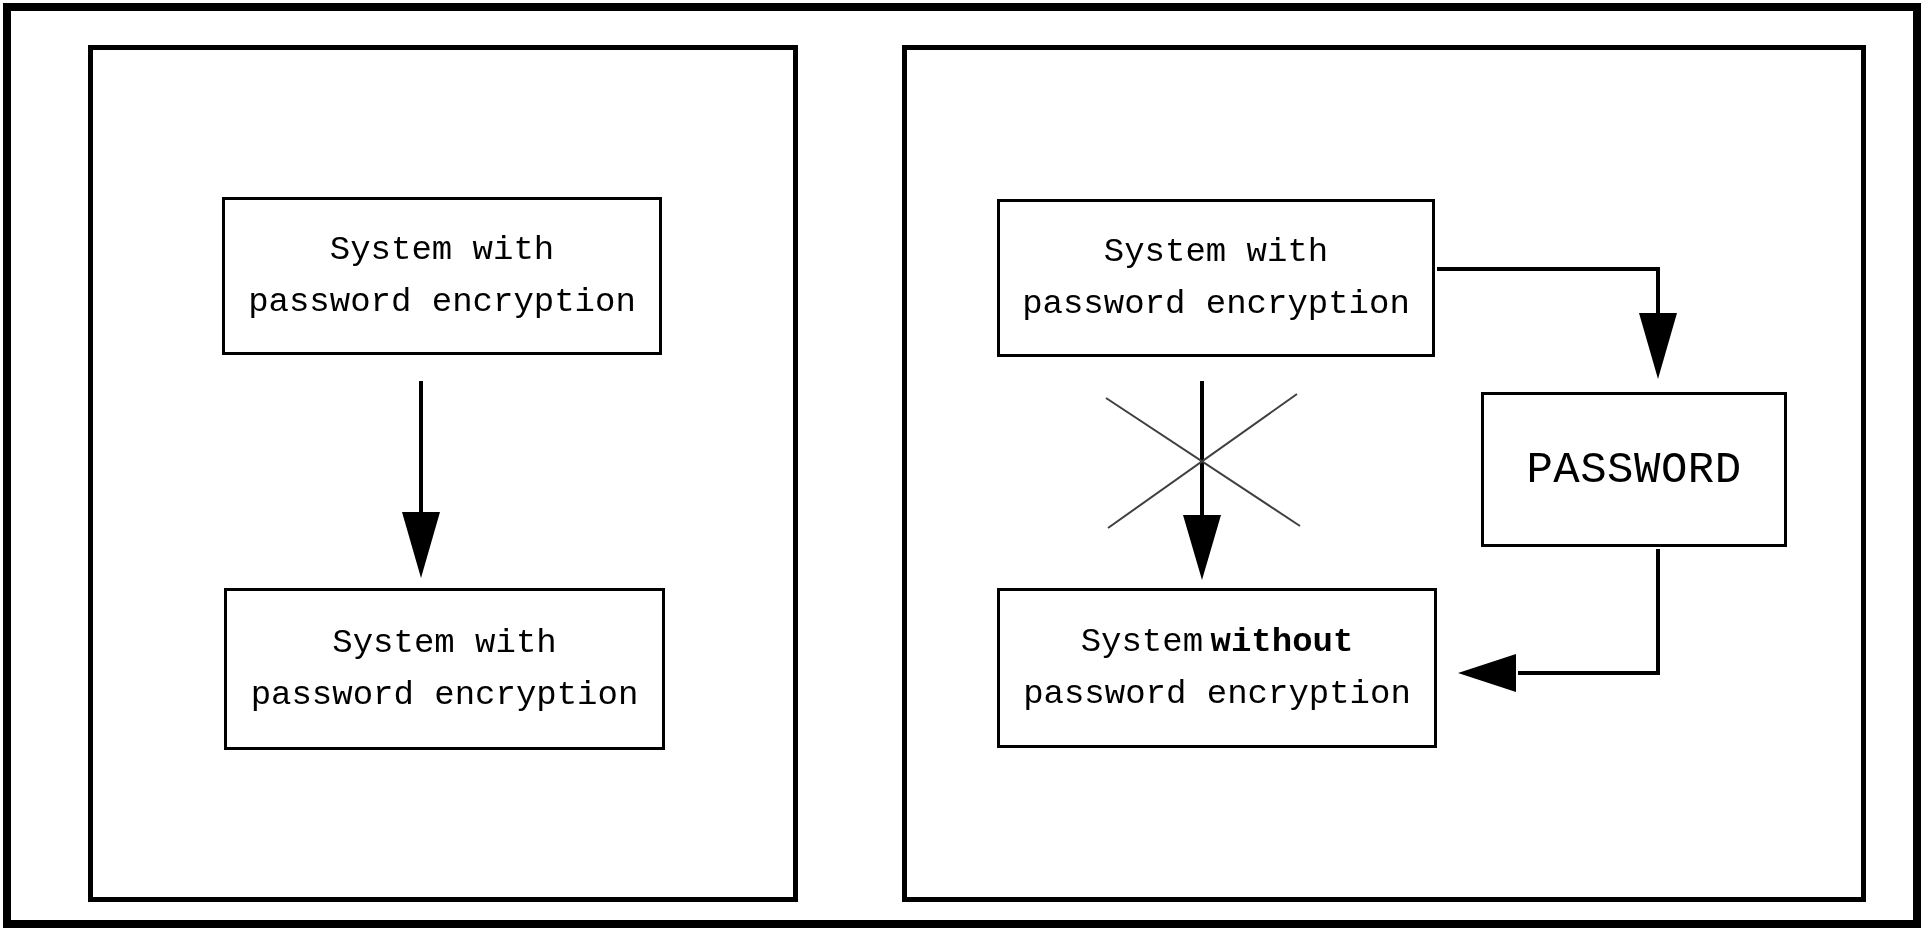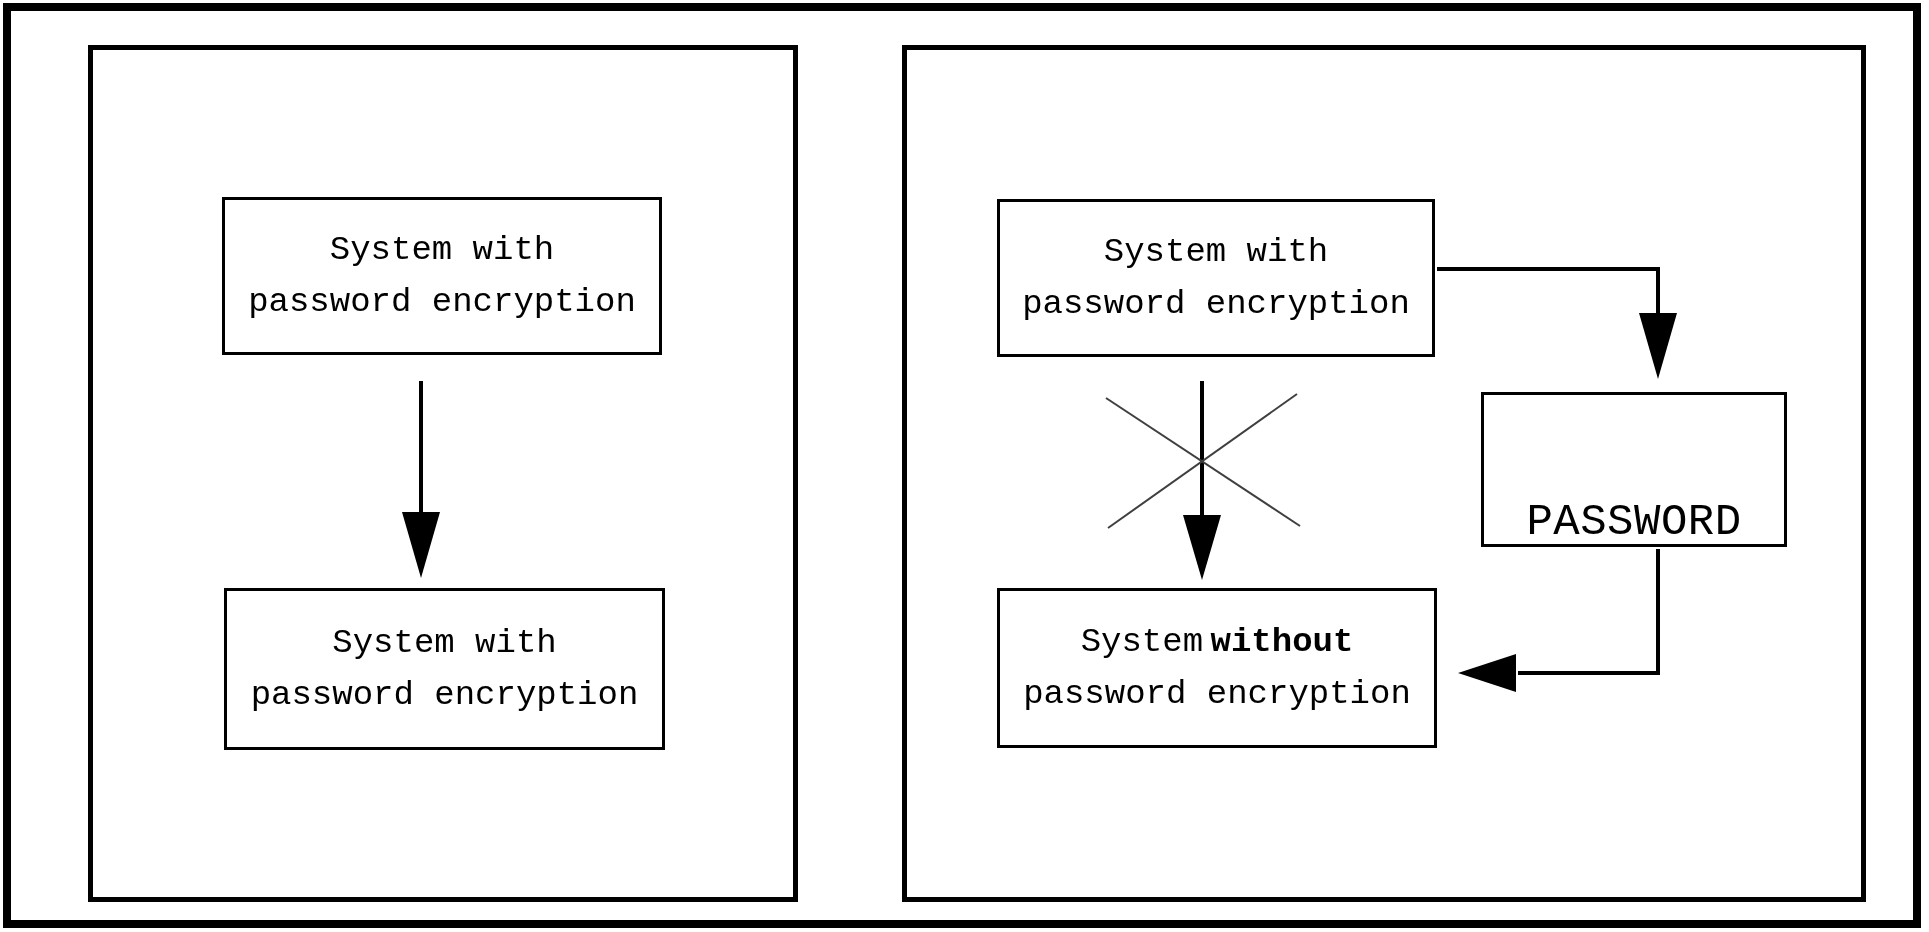--- a/index.html
+++ b/index.html
@@ -46,21 +46,21 @@
     justify-content: center;
     text-align: center;
     font-size: 34px;
     line-height: 52px;
     color: #000000;
   }
   .box-l-top    { left: 222px;  top: 197px; width: 440px; height: 158px; }
   .box-l-bottom { left: 224px;  top: 588px; width: 441px; height: 162px; }
   .box-r-top    { left: 997px;  top: 199px; width: 438px; height: 158px; }
   .box-r-bottom { left: 997px;  top: 588px; width: 440px; height: 160px; align-items: center; }
-  .box-password { left: 1481px; top: 392px; width: 306px; height: 155px; justify-content: flex-end; }
+  .box-password { left: 1481px; top: 392px; width: 306px; height: 155px; }
 
   .pw-label {
     font-size: 44px;
     line-height: 44px;
     letter-spacing: 0.5px;
   }
   .bold-word {
     font-weight: bold;
     margin-left: 0.22em;
   }

